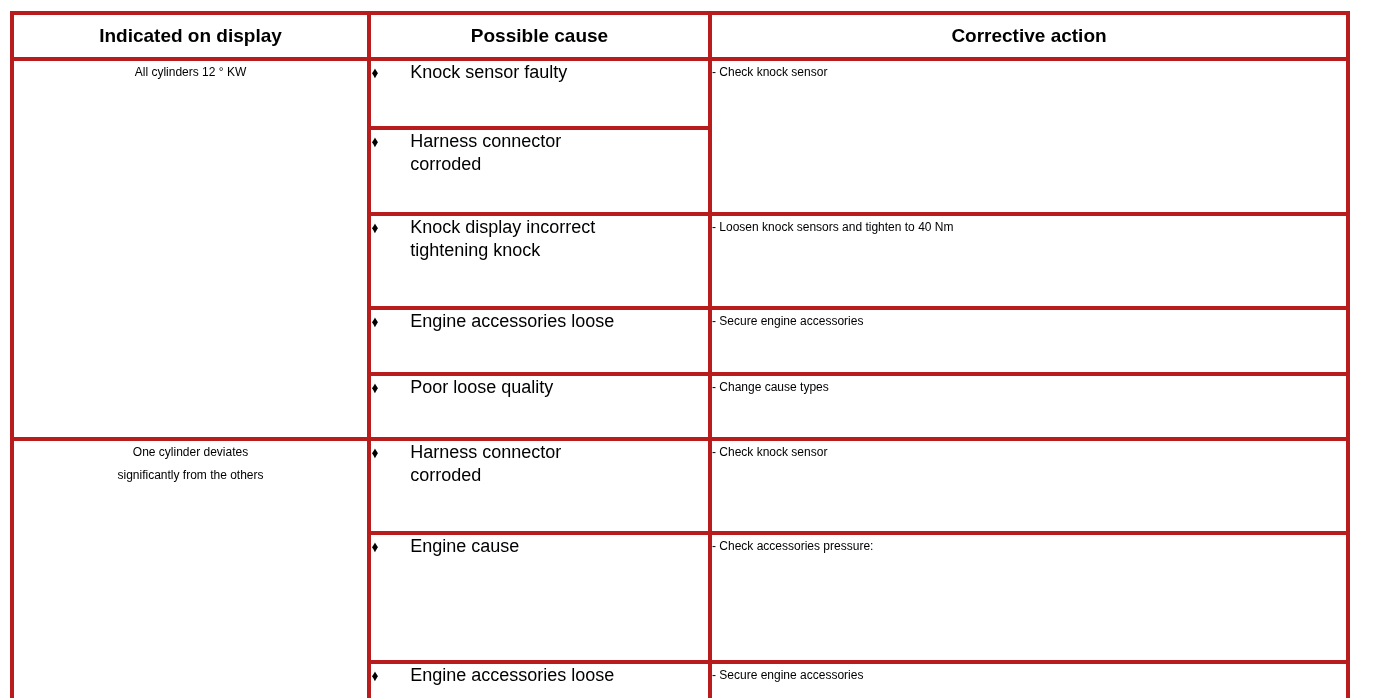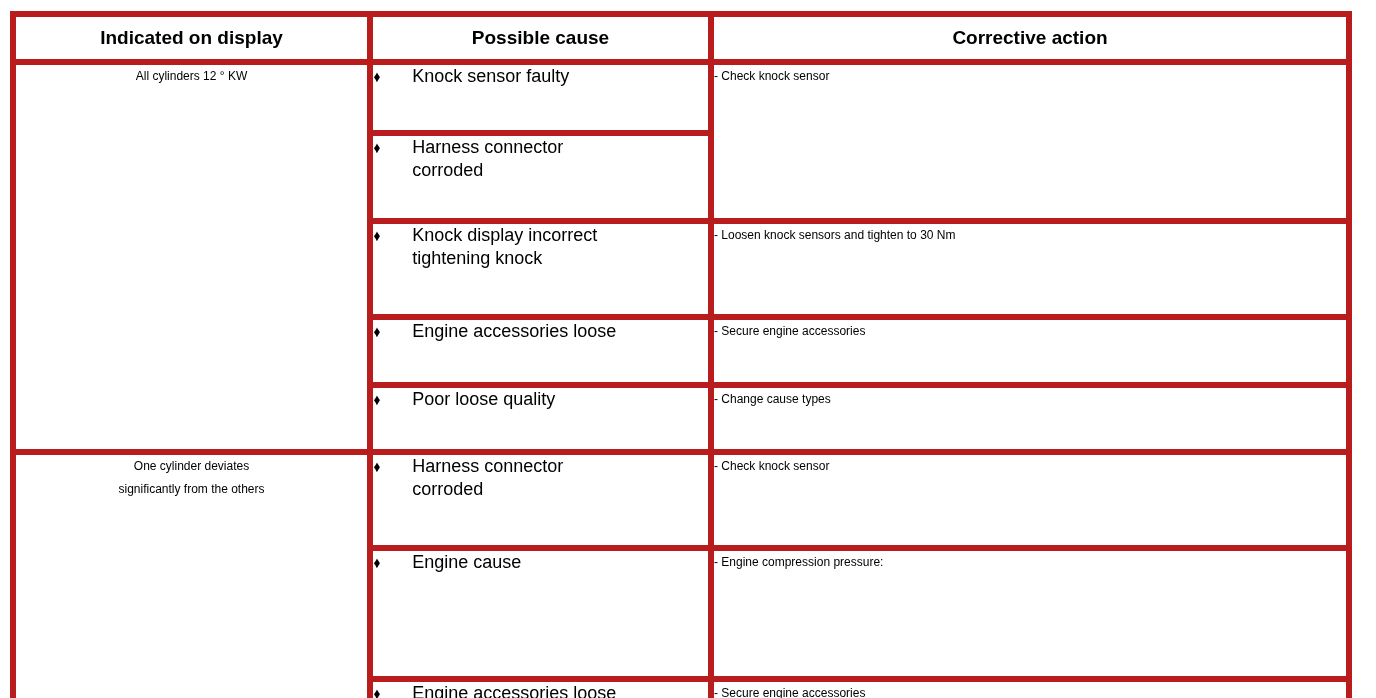--- a/index.html
+++ b/index.html
@@ -24,21 +24,21 @@
     position: absolute;
     left: 10px;
     top: 11px;
     width: 1336px;
     border-collapse: collapse;
     table-layout: fixed;
     background: #ffffff;
   }
   table.fault-table td,
   table.fault-table th {
-    border: 6px solid #b91c1c;
+    border: 4px solid #b91c1c;
     padding: 0;
     vertical-align: top;
     background: #ffffff;
   }
   
   col.c-display { width: 357px; }
   col.c-cause   { width: 341px; }
   col.c-action  { width: 638px; }
 
   th.hdr {
@@ -144,21 +144,21 @@
         <td class="cell-cause" style="height:90px">
           <div class="bullet-row">
             <span class="bullet">♦</span>
             <span class="bullet-text">
               <span class="ln">Knock display incorrect</span>
               <span class="ln">tightening knock</span>
             </span>
           </div>
         </td>
         <td class="cell-action">
-          <span>- Loosen knock sensors and tighten to 30 Nm</span>
+          <span>- Loosen knock sensors and tighten to 40 Nm</span>
         </td>
       </tr>
 
       <tr>
         <td class="cell-cause" style="height:62px">
           <div class="bullet-row">
             <span class="bullet">♦</span>
             <span class="bullet-text">
               <span class="ln">Engine accessories loose</span>
             </span>
@@ -205,21 +205,21 @@
       <tr>
         <td class="cell-cause" style="height:125px">
           <div class="bullet-row">
             <span class="bullet">♦</span>
             <span class="bullet-text">
               <span class="ln">Engine cause</span>
             </span>
           </div>
         </td>
         <td class="cell-action">
-          <span>- Engine compression pressure:</span>
+          <span>- Check accessories pressure:</span>
         </td>
       </tr>
 
       <tr>
         <td class="cell-cause" style="height:60px">
           <div class="bullet-row">
             <span class="bullet">♦</span>
             <span class="bullet-text">
               <span class="ln">Engine accessories loose</span>
             </span>

